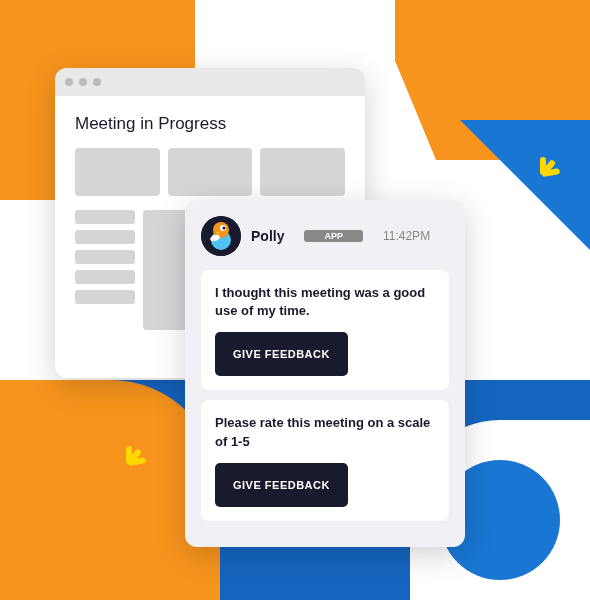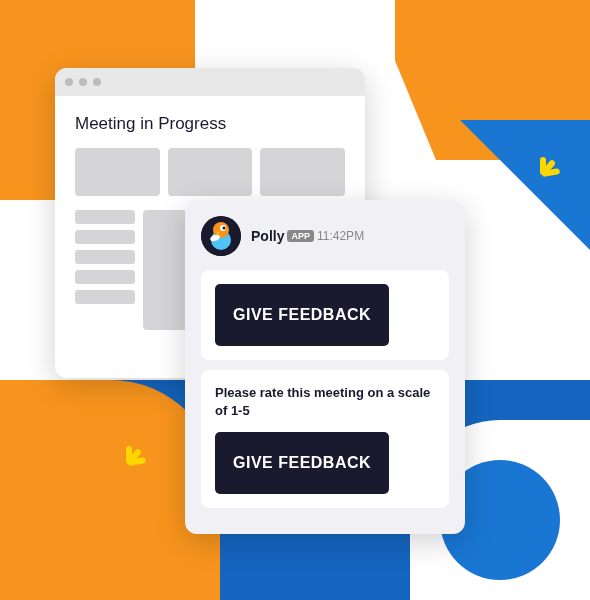--- a/index.html
+++ b/index.html
@@ -200,35 +200,35 @@
       display: flex;
       align-items: center;
       justify-content: center;
       overflow: hidden;
       flex-shrink: 0;
     }
 
     .chat-meta {
       display: flex;
       align-items: center;
-      gap: 3px;
+      gap: 20px;
     }
 
     .chat-name {
       font-weight: 700;
       font-size: 14px;
       color: #1a1a2e;
     }
 
     .chat-app-badge {
       background: #888;
       color: #fff;
       font-size: 9px;
       font-weight: 700;
-      padding: 1px 4px;
+      padding: 1px 20px;
       border-radius: 3px;
     }
 
     .chat-time {
       font-size: 12px;
       color: #888;
     }
 
     .feedback-card {
       background: #fff;
@@ -243,22 +243,22 @@
       color: #1a1a2e;
       margin-bottom: 12px;
       line-height: 1.4;
     }
 
     .feedback-btn {
       background: #1a1a2e;
       color: #fff;
       border: none;
       border-radius: 5px;
-      padding: 22px 18px;
-      font-size: 16px;
+      padding: 16px 18px;
+      font-size: 11px;
       font-weight: 700;
       letter-spacing: 0.5px;
       cursor: pointer;
       text-transform: uppercase;
     }
   </style>
 </head>
 <body>
 
 <div class="bg-container">
@@ -337,20 +337,21 @@
     <div>
       <div class="chat-meta">
         <span class="chat-name">Polly</span>
         <span class="chat-app-badge">APP</span>
         <span class="chat-time">11:42PM</span>
       </div>
     </div>
   </div>
 
   <div class="feedback-card">
+    <div class="feedback-text">I thought this meeting was a good use of my time.</div>
     <button class="feedback-btn">GIVE FEEDBACK</button>
   </div>
 
   <div class="feedback-card">
     <div class="feedback-text">Please rate this meeting on a scale of 1-5</div>
     <button class="feedback-btn">GIVE FEEDBACK</button>
   </div>
 </div>
 
 </body></html>

